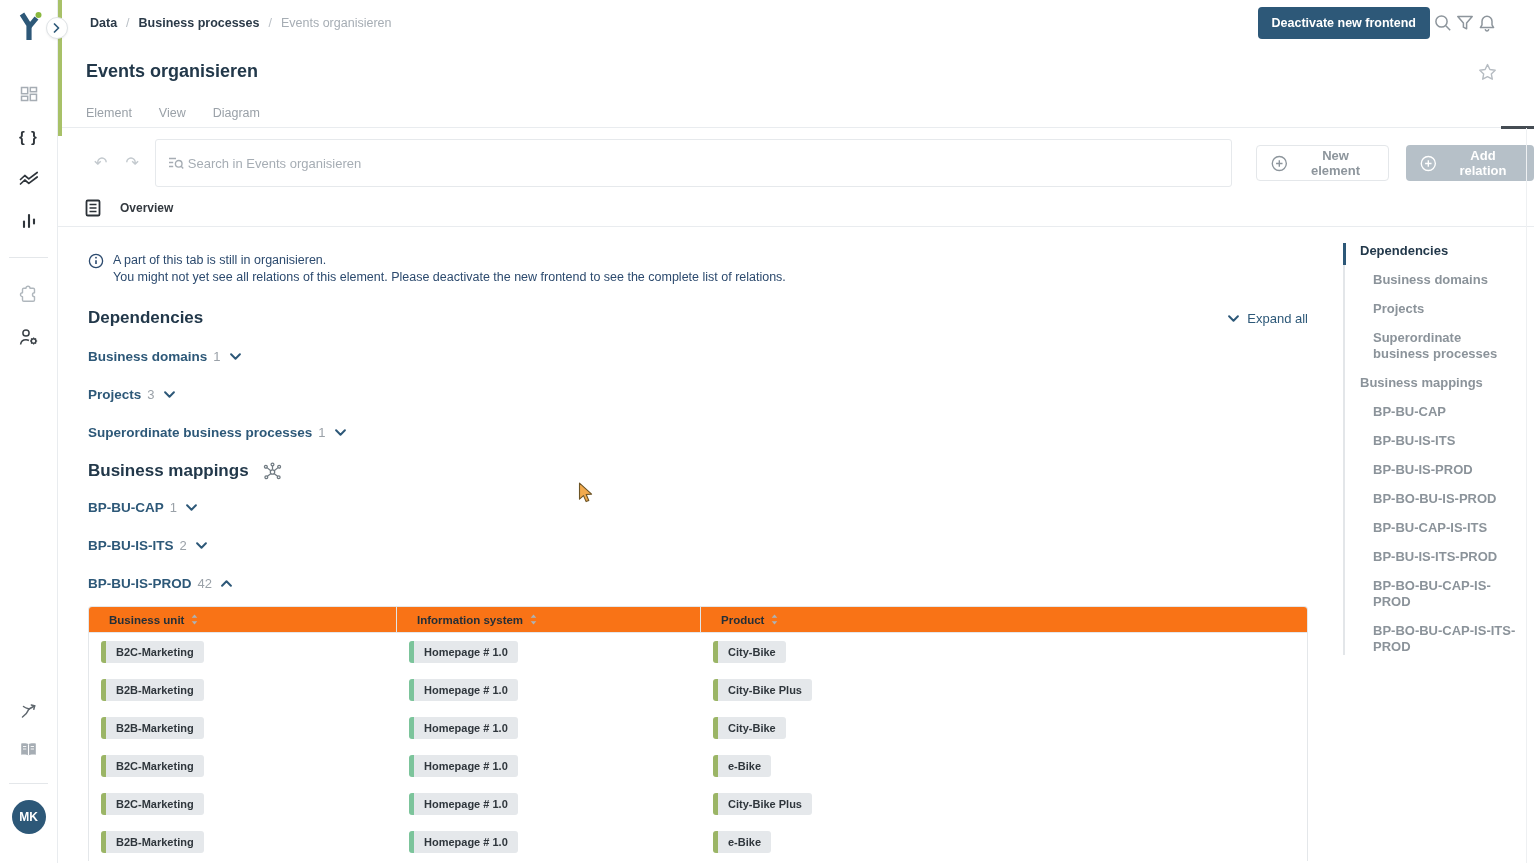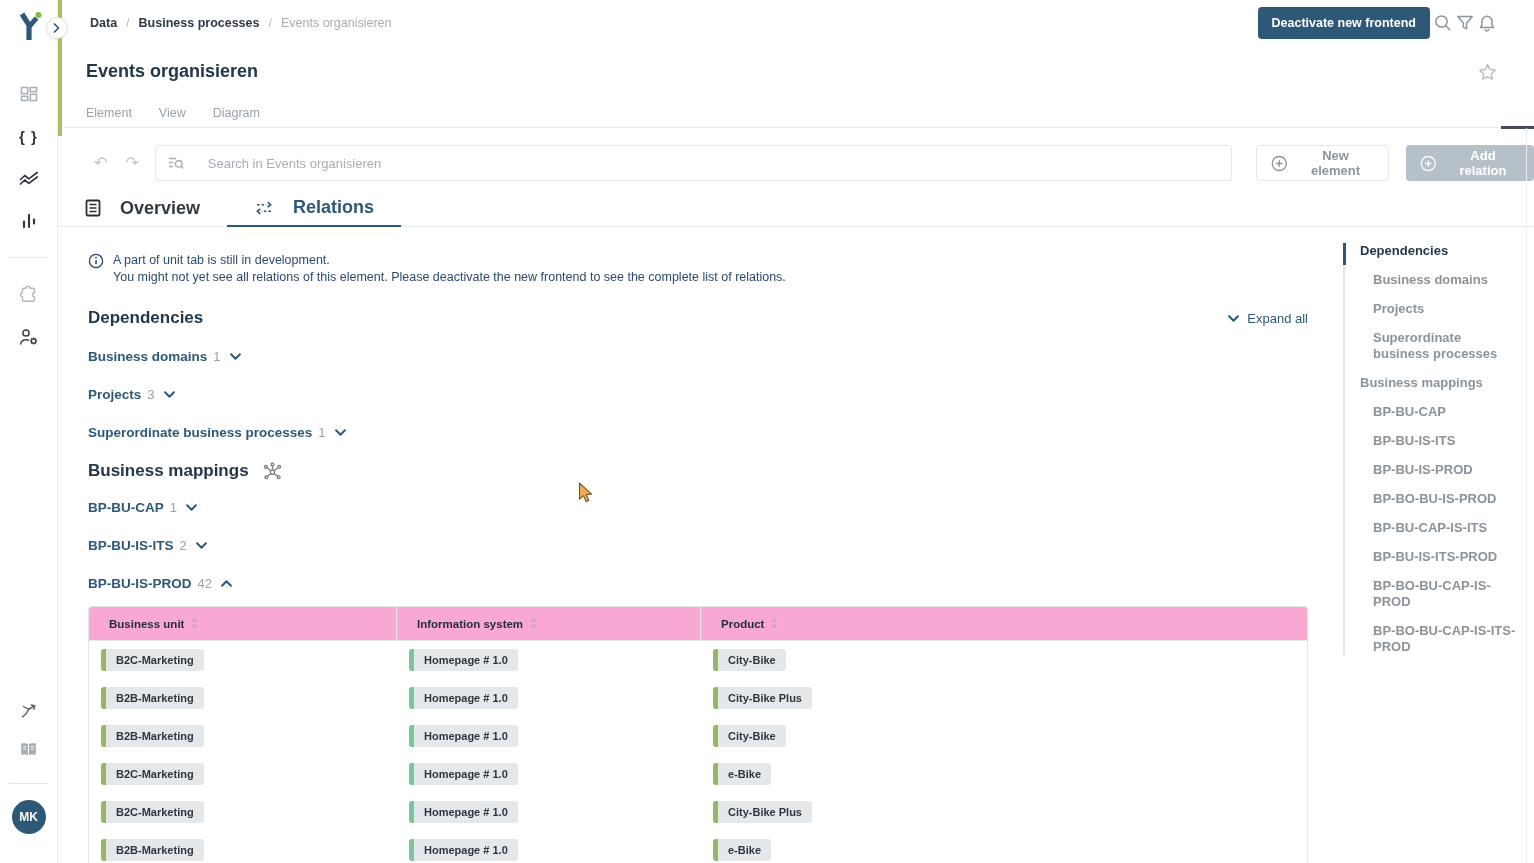--- a/index.html
+++ b/index.html
@@ -35,32 +35,32 @@
   .fav-star{position:absolute;right:37px;top:17px;cursor:pointer}
   .page-menu{position:absolute;left:24px;bottom:7px;display:flex;gap:27px;font-size:12.5px;color:#9aa1a8}
   .page-menu span{cursor:pointer}
   .scroll-thumb{position:absolute;top:126px;right:0;width:33px;height:3px;background:#454c53;z-index:4}
   .scroll-line{position:absolute;top:128px;right:7px;width:1px;height:735px;background:#eef0f2;z-index:4}
 
   
   .toolbar{position:absolute;left:58px;top:128px;right:0;height:70px;display:flex;align-items:center;background:#fff}
   .undo-redo{display:flex;gap:18px;padding-left:36px;color:#c3c9ce;font-size:16px}
   .undo-redo span{cursor:pointer;line-height:1}
-  .search-box{margin-left:16px;width:1100px;height:36px;border:1px solid #e6e9ec;border-radius:3px;
-    display:flex;align-items:center;gap:24px;padding:0 12px}
+  .search-box{margin-left:16px;width:1100px;height:48px;border:1px solid #e6e9ec;border-radius:3px;
+    display:flex;align-items:center;gap:4px;padding:0 12px}
   .search-box input{border:none;outline:none;flex:1;font-size:13px;font-family:inherit;color:#4a535b}
   .search-box input::placeholder{color:#a6adb4}
   .btn{height:36px;border-radius:4px;font-size:13px;font-weight:600;font-family:inherit;
     display:flex;align-items:center;gap:9px;padding:0 14px;cursor:pointer}
   .btn-new{margin-left:24px;background:#fff;border:1px solid #e4e7ea;color:#8d959c}
   .btn-add{margin-left:17px;background:#b6c0c8;border:none;color:#fff}
 
   
   .tabs{position:absolute;left:58px;top:190px;right:0;height:37px;border-bottom:1px solid #e9ecef;display:flex}
-  .tab{display:flex;align-items:center;gap:19px;padding:0 27px;font-size:18px;font-weight:600;color:#33393f;cursor:pointer}
+  .tab{display:flex;align-items:center;gap:19px;padding:0 27px;font-size:12px;font-weight:600;color:#33393f;cursor:pointer}
   .tab.active{color:var(--accent);border-bottom:2px solid var(--accent);margin-bottom:-1px}
 
   
   .content{position:absolute;left:58px;top:227px;right:0;bottom:0;display:flex;overflow:hidden}
   .main-col{flex:none;width:1250px;padding-left:30px}
   .notice{margin-top:25px;display:flex;gap:9px;color:#2c4a6e;font-size:12.5px;line-height:16.5px}
   .section-head{margin-top:23px;display:flex;align-items:center;width:1220px}
   .section-head h2{font-size:17px;font-weight:700;color:#22384a;display:flex;align-items:center;gap:13px}
   .expand-all{margin-left:auto;display:flex;align-items:center;gap:8px;color:var(--accent);
     font-size:13px;font-weight:400;cursor:pointer}
@@ -68,21 +68,21 @@
     color:var(--accent);cursor:pointer}
   .group:first-of-type{margin-top:12px}
   .group .count{margin-left:6px;color:#9aa1a8;font-weight:400;font-size:13px}
   .group .chev{margin-left:9px;display:flex;align-items:center}
   .chev-up svg{transform:rotate(180deg)}
   .bm-head{margin-top:19px}
   .g-first{margin-top:16px}
 
   
   .rel-table{width:1220px;margin-top:13px;border:1px solid #e4e7ea;border-bottom:none;border-radius:4px 4px 0 0;overflow:hidden}
-  .thead{display:flex;height:34px;background:#f9a8d4;border-bottom:1px solid #e4e7ea}
+  .thead{display:flex;height:26px;background:#f97316;border-bottom:1px solid #e4e7ea}
   .th{display:flex;align-items:center;gap:7px;padding-left:20px;font-size:11.5px;font-weight:700;color:#242f38;
     border-right:1px solid #e1e5e8;cursor:pointer}
   .th:last-child{border-right:none}
   .c0{width:308px}.c1{width:304px}.c2{width:303px}.c3{flex:1}
   .tr{display:flex;height:38px;align-items:center}
   .td{display:flex;align-items:center;padding-left:12px}
   .chip{display:inline-flex;align-items:center;height:22px;padding:0 10px;background:#e5e8eb;border-radius:3px;
     border-left:5px solid #9bb566;font-size:11px;font-weight:700;color:#2f363c;white-space:nowrap;cursor:pointer}
 
   
@@ -249,42 +249,33 @@
 </section>
 
 <nav class="tabs">
   <div class="tab">
     <svg width="16" height="18" viewBox="0 0 16 18" fill="none" stroke="#2b3137" stroke-width="1.8">
       <rect x="1.5" y="1.5" width="13" height="15" rx="1.3"></rect>
         <path d="M4.5 5.5h7M4.5 9h7M4.5 12.5h7" stroke-width="1.5"></path>
     </svg>
     <span>Overview</span>
   </div>
-  <div class="tab active">
-    <svg width="20" height="14" viewBox="0 0 20 14" fill="none" stroke="currentColor" stroke-width="1.6">
-      <path d="M3 3.7h9.5" stroke-dasharray="2.6 2"></path>
-        <path d="M13.8 1.2L16.6 3.7l-2.8 2.5"></path>
-      <path d="M17 10.3H7.5" stroke-dasharray="2.6 2"></path>
-        <path d="M6.2 7.8L3.4 10.3l2.8 2.5"></path>
-    </svg>
-    <span>Relations</span>
-  </div>
 </nav>
 
 <div class="content">
   <div class="main-col">
 
     <div class="notice">
       <svg width="16" height="16" viewBox="0 0 16 16" fill="none" stroke="#2c4a6e" stroke-width="1.3" style="margin-top:1px">
         <circle cx="8" cy="8" r="6.6"></circle>
           <path d="M8 7.3v3.6" stroke-width="1.6"></path>
           <circle cx="8" cy="4.7" r=".9" fill="#2c4a6e" stroke="none"></circle>
       </svg>
       <div>
-        <div>A part of unit tab is still in development.</div>
+        <div>A part of this tab is still in organisieren.</div>
         <div>You might not yet see all relations of this element. Please deactivate the new frontend to see the complete list of relations.</div>
       </div>
     </div>
 
     <div class="section-head">
       <h2>Dependencies</h2>
       <div class="expand-all">
         <svg width="11" height="7" viewBox="0 0 10 6">
           <path d="M1 1l4 4 4-4" fill="none" stroke="currentColor" stroke-width="1.8" stroke-linecap="round" stroke-linejoin="round"></path>
         </svg>

